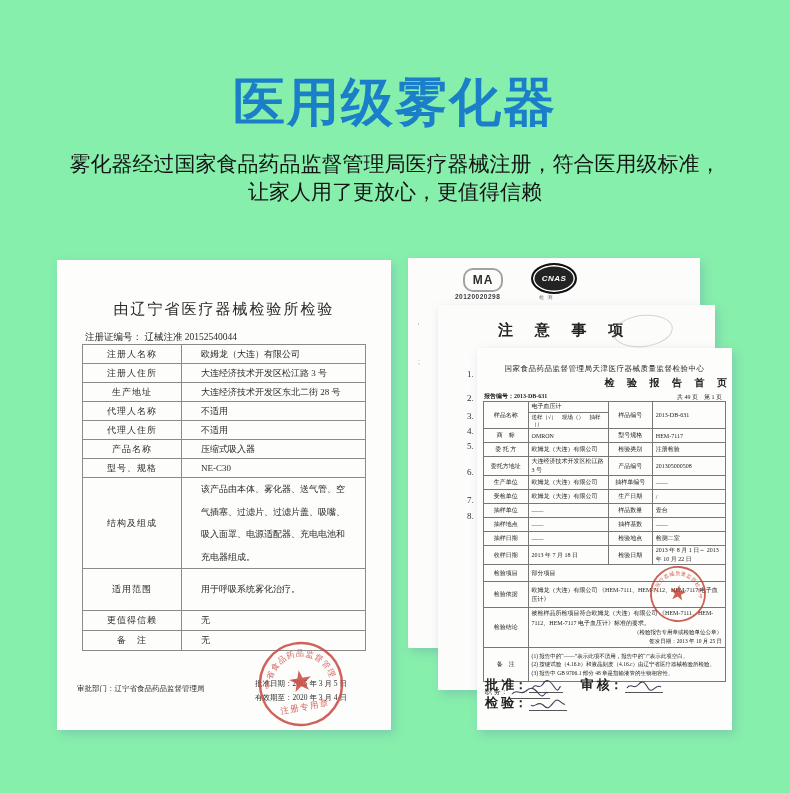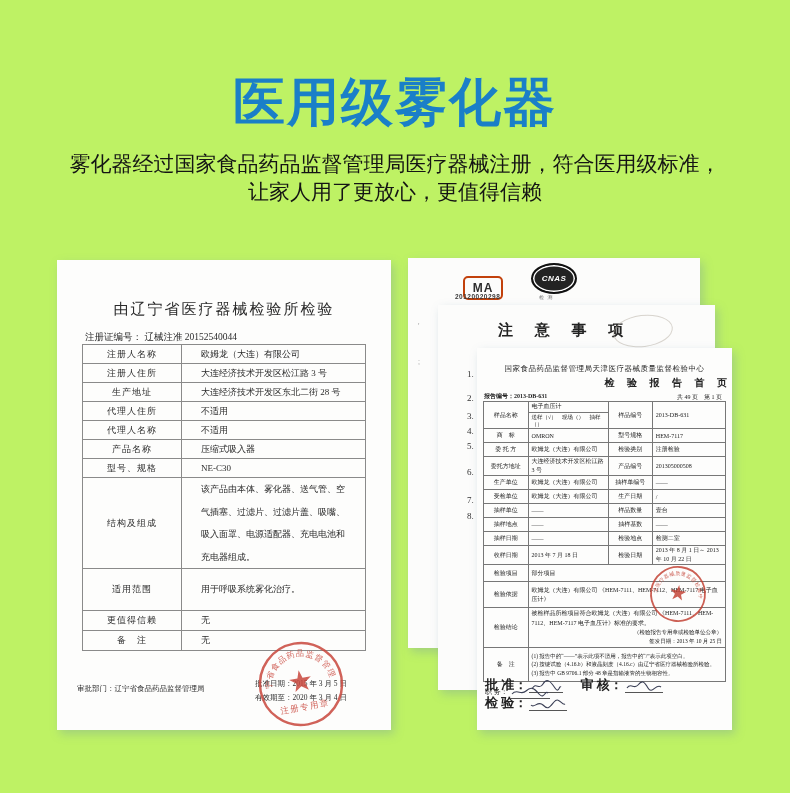--- a/index.html
+++ b/index.html
@@ -1,16 +1,16 @@
 <!DOCTYPE html>
 <html><head>
 <meta charset="utf-8">
 <style>
   html,body{margin:0;padding:0;}
-  .page{position:relative;width:790px;height:793px;background:#bef264;overflow:hidden;
+  .page{position:relative;width:790px;height:793px;background:#86efac;overflow:hidden;
         font-family:"Liberation Sans",sans-serif;}
   
   .header{position:absolute;top:0;left:0;width:790px;text-align:center;}
   .title{margin-top:68px;font-size:52px;font-weight:bold;color:#1a7fc8;letter-spacing:2px;}
   .subtitle{margin-top:14px;font-size:21px;line-height:28px;color:#141414;font-family:Liberation Mono, monospace;}
   
   .paper{position:absolute;background:#fdfdfc;box-shadow:3px 4px 9px rgba(110,145,170,.35);}
   
   .cert{left:57px;top:260px;width:334px;height:470px;font-family:"Liberation Serif",serif;color:#2b2b2b;}
   .cert-title{position:absolute;top:40px;left:0;width:100%;text-align:center;font-size:15px;letter-spacing:2px;}
@@ -24,22 +24,22 @@
   .row-scope{height:42px;}
   .row-att{height:18px;}
   .row-m{height:20px;}
   .cert-dept{position:absolute;top:424px;left:20px;font-size:7.5px;}
   .cert-date1{position:absolute;top:419px;left:198px;font-size:7.5px;}
   .cert-date2{position:absolute;top:433px;left:198px;font-size:7.5px;}
   .stamp{position:absolute;opacity:.85;}
   .stamp-cert{left:200px;top:380px;width:88px;height:88px;transform:rotate(-10deg);}
   
   .doc-back{left:408px;top:258px;width:292px;height:390px;background:#fcfcfb;}
-  .cma-box{position:absolute;left:55px;top:18px;width:36px;height:20px;border:2px solid #c2410c;
-           border-radius:5px;display:flex;align-items:center;justify-content:center;
+  .cma-box{position:absolute;left:55px;top:10px;width:36px;height:20px;border:2px solid #a3a3a3;
+           border-radius:10px;display:flex;align-items:center;justify-content:center;
            font-size:12px;font-weight:bold;color:#2e2e2e;letter-spacing:1px;}
   .cma-no{position:absolute;left:47px;top:35px;font-size:6.5px;font-weight:bold;color:#3a3a3a;letter-spacing:.5px;}
   .cnas-oval{position:absolute;left:123px;top:5px;width:42px;height:27px;background:#232323;border:2px solid #111;
              border-radius:50%;display:flex;align-items:center;justify-content:center;
              color:#fff;font-size:8px;font-weight:bold;font-style:italic;letter-spacing:.5px;box-shadow:inset 0 0 0 1.5px #fff;}
   .cnas-sub{position:absolute;left:131px;top:36px;font-size:5px;color:#777;letter-spacing:1px;}
   .back-mark{position:absolute;left:10px;font-size:7px;color:#9a9a9a;}
   
   .doc-mid{left:438px;top:305px;width:277px;height:385px;background:#fcfcfb;font-family:"Liberation Serif",serif;}
   .notes-title{position:absolute;top:16px;left:60px;font-size:15px;font-weight:bold;letter-spacing:9px;color:#222;}
@@ -101,25 +101,25 @@
           </tr>
         <tr class="row-s">
             <td class="lbl">注册人住所</td>
             <td class="val">大连经济技术开发区松江路 3 号</td>
           </tr>
         <tr class="row-s">
             <td class="lbl">生产地址</td>
             <td class="val">大连经济技术开发区东北二街 28 号</td>
           </tr>
         <tr class="row-s">
+            <td class="lbl">代理人名称</td>
+            <td class="val">不适用</td>
+          </tr>
+        <tr class="row-s">
             <td class="lbl">代理人住所</td>
-            <td class="val">不适用</td>
-          </tr>
-        <tr class="row-s">
-            <td class="lbl">代理人名称</td>
             <td class="val">不适用</td>
           </tr>
         <tr class="row-s">
             <td class="lbl">产品名称</td>
             <td class="val">压缩式吸入器</td>
           </tr>
         <tr class="row-s">
             <td class="lbl">型号、规格</td>
             <td class="val">NE-C30</td>
           </tr>

